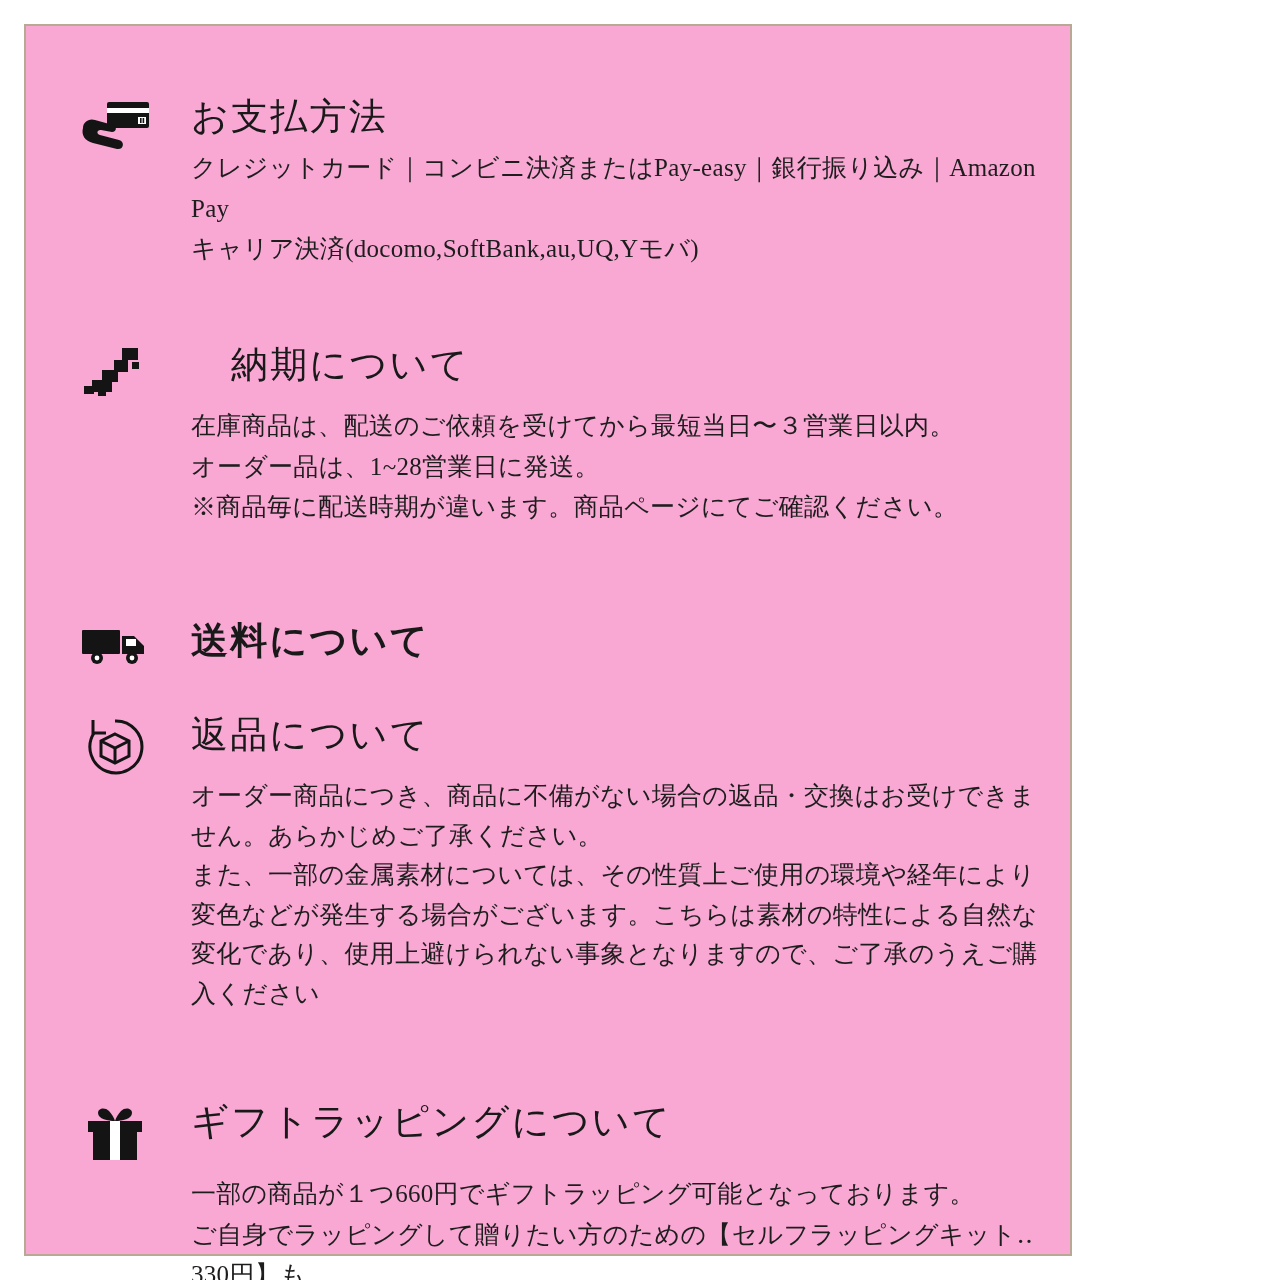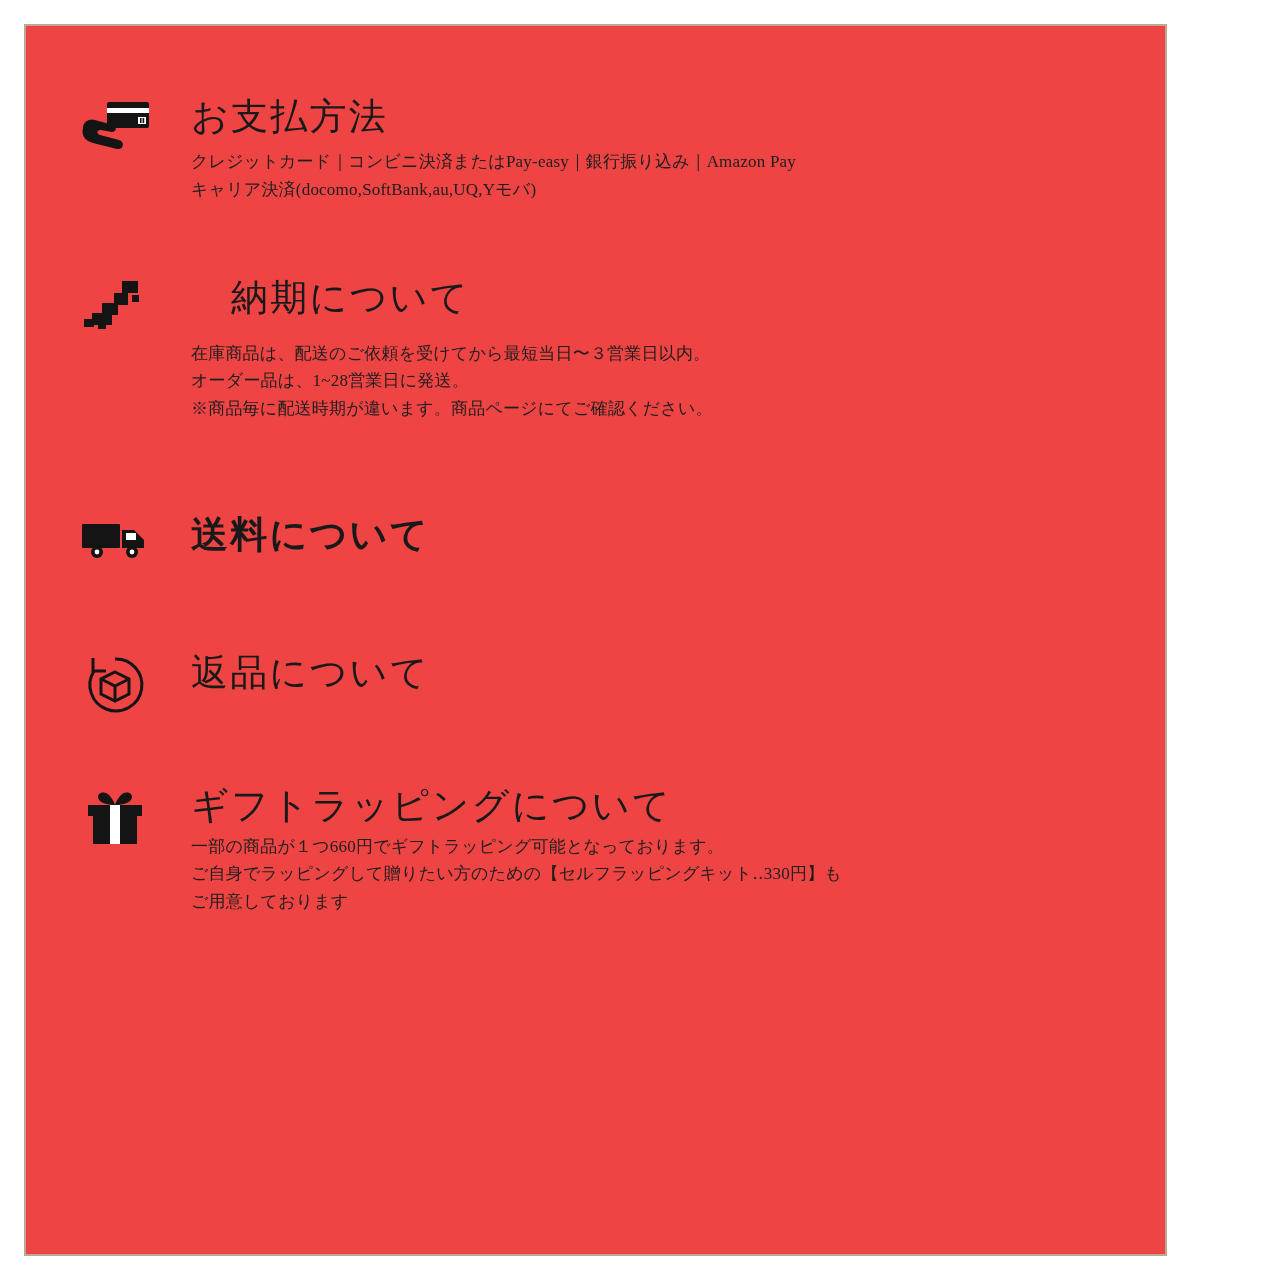--- a/index.html
+++ b/index.html
@@ -11,25 +11,25 @@
     height: 1280px;
     background: #ffffff;
     font-family: "Liberation Serif", "DejaVu Serif", serif;
     color: #1a1a1a;
     overflow: hidden;
   }
   .page-frame {
     position: absolute;
     left: 24px;
     top: 24px;
-    width: 1143px;
+    width: 1048px;
     height: 1232px;
     border: 2px solid #b9a894;
     box-sizing: border-box;
-    background: #ef4444;
+    background: #f9a8d4;
     padding-left: 32px;
   }
   .content {
     position: absolute;
     left: 30px;
     top: 40px;
     right: 30px;
     bottom: 20px;
   }
   .section {
@@ -55,40 +55,40 @@
     font-family: "Liberation Serif", "DejaVu Serif", serif;
     font-size: 37px;
     line-height: 1.25;
     letter-spacing: 0.06em;
     font-weight: 400;
     color: #191919;
     margin: 0 0 14px 0;
   }
   .sec-body {
     font-family: "Liberation Serif", "DejaVu Serif", serif;
-    font-size: 17px;
+    font-size: 25px;
     line-height: 1.62;
     letter-spacing: 0.012em;
     color: #1d1d1d;
     margin: 0;
     white-space: pre-line;
     max-width: 1075px;
   }
   
   .s-payment   { margin-top: 28px; }
   .s-payment .sec-body { margin-top: 2px; }
   .s-delivery  { margin-top: 72px; }
   .s-shipping  { margin-top: 90px; }
-  .s-returns   { margin-top: 92px; }
+  .s-returns   { margin-top: 48px; }
   .s-gift      { margin-top: 86px; }
   .s-payment .sec-title { margin-bottom: 8px; }
   .s-delivery .sec-title { margin-bottom: 18px; margin-left: 40px; }
   .s-shipping .sec-title { margin-bottom: 18px; font-weight: bold; }
   .s-returns .sec-title { margin-bottom: 18px; }
-  .s-gift .sec-title { margin-bottom: 4px; }
+  .s-gift .sec-title { margin-bottom: 29px; }
   .s-shipping .sec-body,
   .s-returns .sec-body { line-height: 1.58; }
 </style>
 </head>
 <body>
 
 <div class="page-frame">
   <div class="content">
 
     <section class="section s-payment">
@@ -152,20 +152,22 @@
           <g fill="none" stroke="#141414" stroke-width="3">
             <path d="M31 5 A26 26 0 1 1 10 17"></path>
             <path d="M9 4 L9 17 L22 17" stroke-linejoin="miter"></path>
             <path d="M31 18 L45 25 L45 40 L31 47 L17 40 L17 25 Z"></path>
             <path d="M17 25 L31 32 L45 25"></path>
             <path d="M31 32 L31 47"></path>
           </g>
         </svg>
       </span>
       <h2 class="sec-title">返品について</h2>
+      <p class="sec-body">オーダー商品につき、商品に不備がない場合の返品・交換はお受けできません。あらかじめご了承ください。
+また、一部の金属素材については、その性質上ご使用の環境や経年により変色などが発生する場合がございます。こちらは素材の特性による自然な変化であり、使用上避けられない事象となりますので、ご了承のうえご購入ください</p>
     </section>
 
     <section class="section s-gift">
       <span class="sec-icon">
         <svg width="62" height="60" viewBox="0 0 62 60" aria-hidden="true">
           <g fill="#141414">
             <rect x="4" y="18" width="54" height="11"></rect>
             <rect x="9" y="29" width="44" height="28"></rect>
             <rect x="26" y="18" width="10" height="39" fill="#ffffff"></rect>
             <path d="M31 18 C24 18, 14 16, 14 10 C14 5, 21 4, 25 8 C28 11, 30 15, 31 18 Z"></path>

